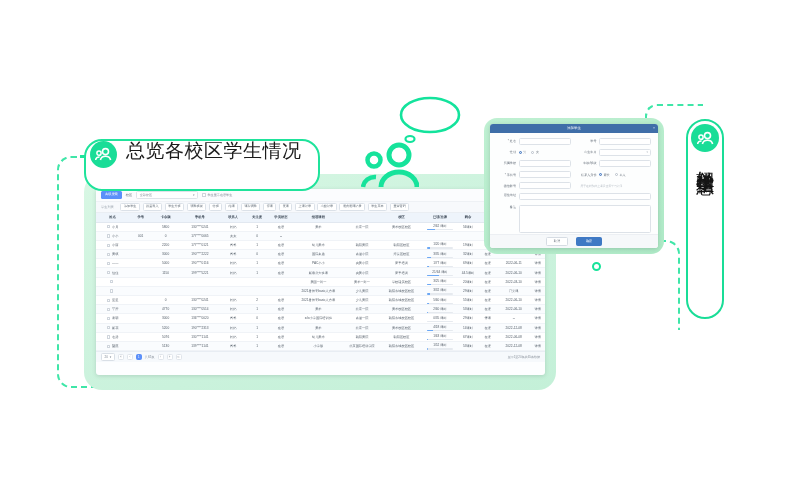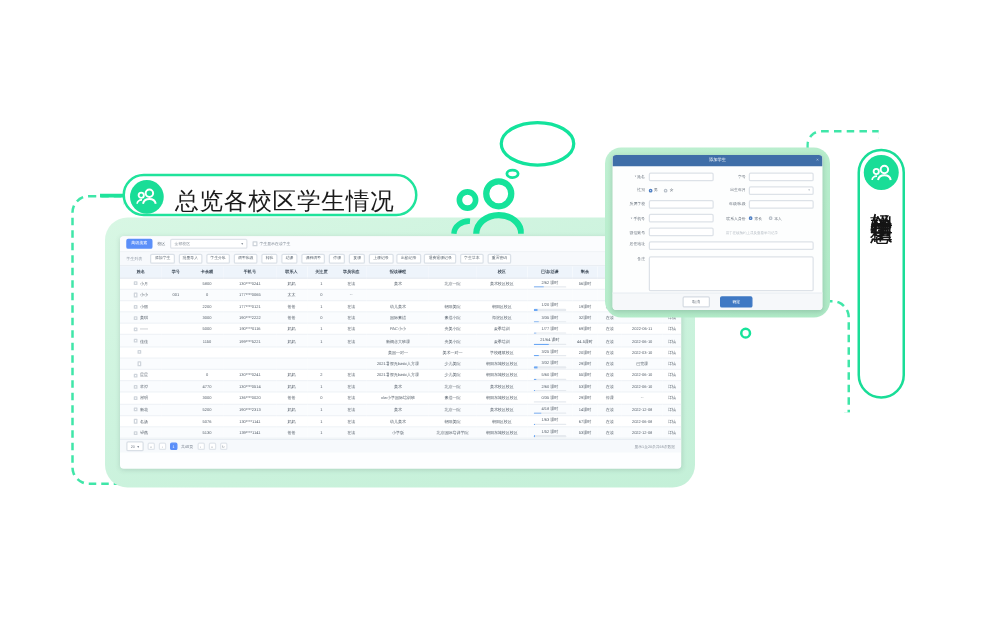--- a/index.html
+++ b/index.html
@@ -45,22 +45,22 @@
   
   .green-panel {
     position: absolute; left: 84px; top: 174px;
     width: 472px; height: 216px;
     background: linear-gradient(160deg,#d8f7e4 0%, #cdf3de 45%, #c4f0d8 100%);
     border-radius: 18px;
   }
 
   
   .pill-badge {
-    position: absolute; left: 98px; top: 139px;
-    height: 34px; display: flex; align-items: flex-end;
+    position: absolute; left: 84px; top: 139px;
+    height: 52px; display: flex; align-items: flex-start;
     background: #ffffff;
     border: 2.5px solid #1fe39b;
     border-radius: 18px;
     padding: 0 16px 0 4px;
     z-index: 20;
   }
   .pill-badge .circ {
     width: 27px; height: 27px; border-radius: 50%;
     background: #19dd97;
     display: flex; align-items: center; justify-content: center;

